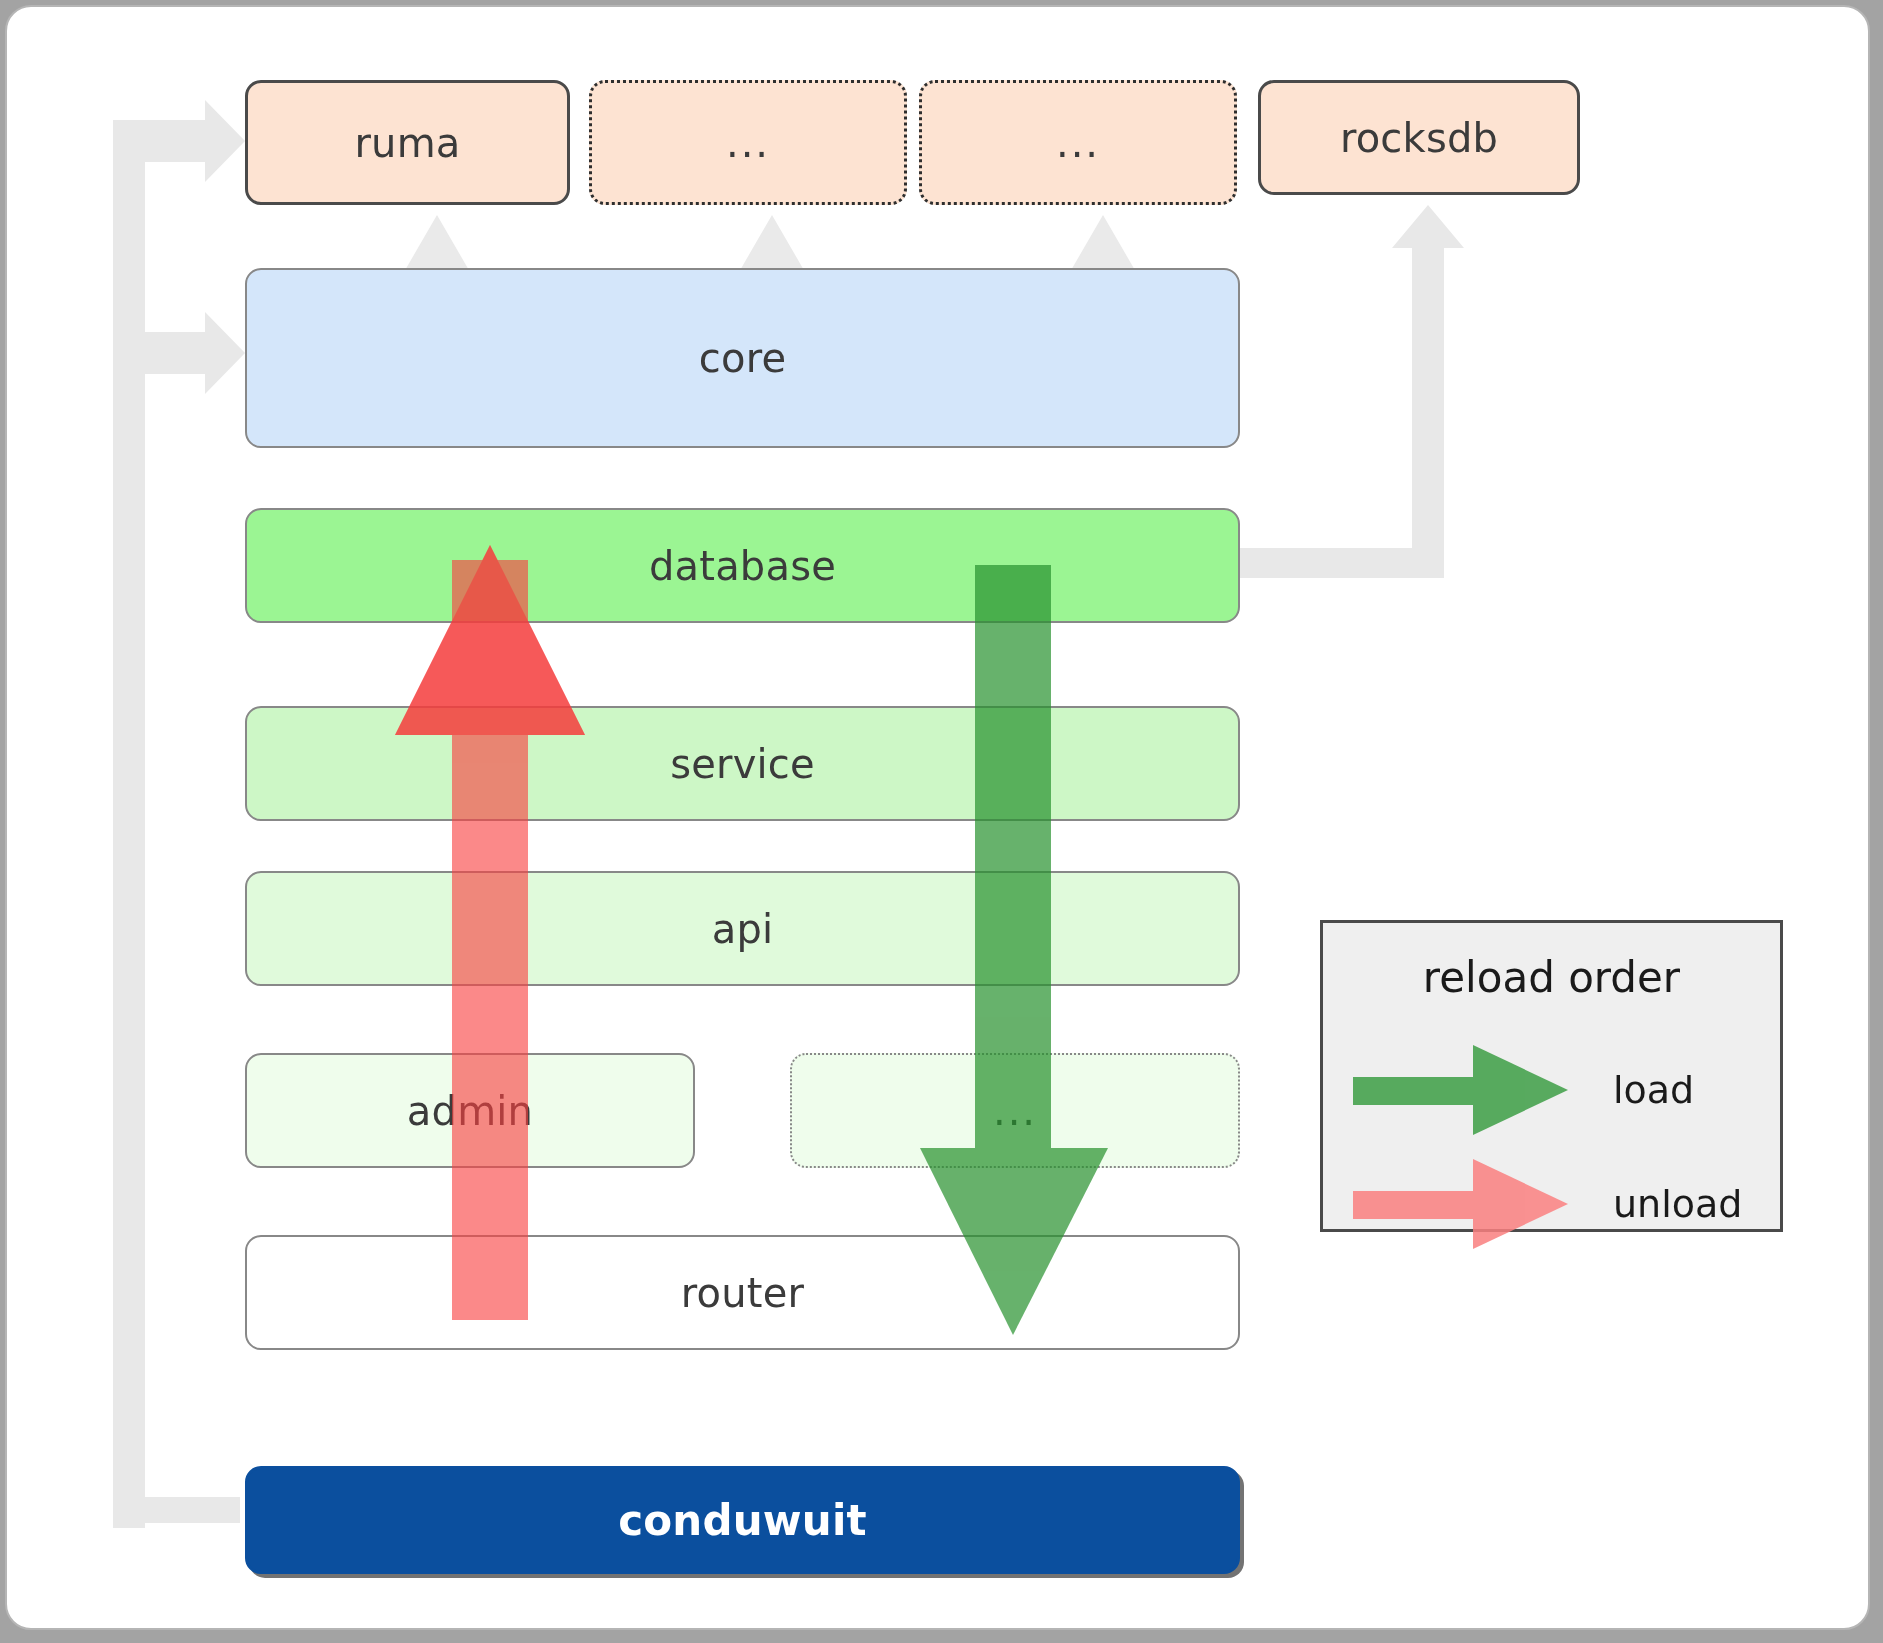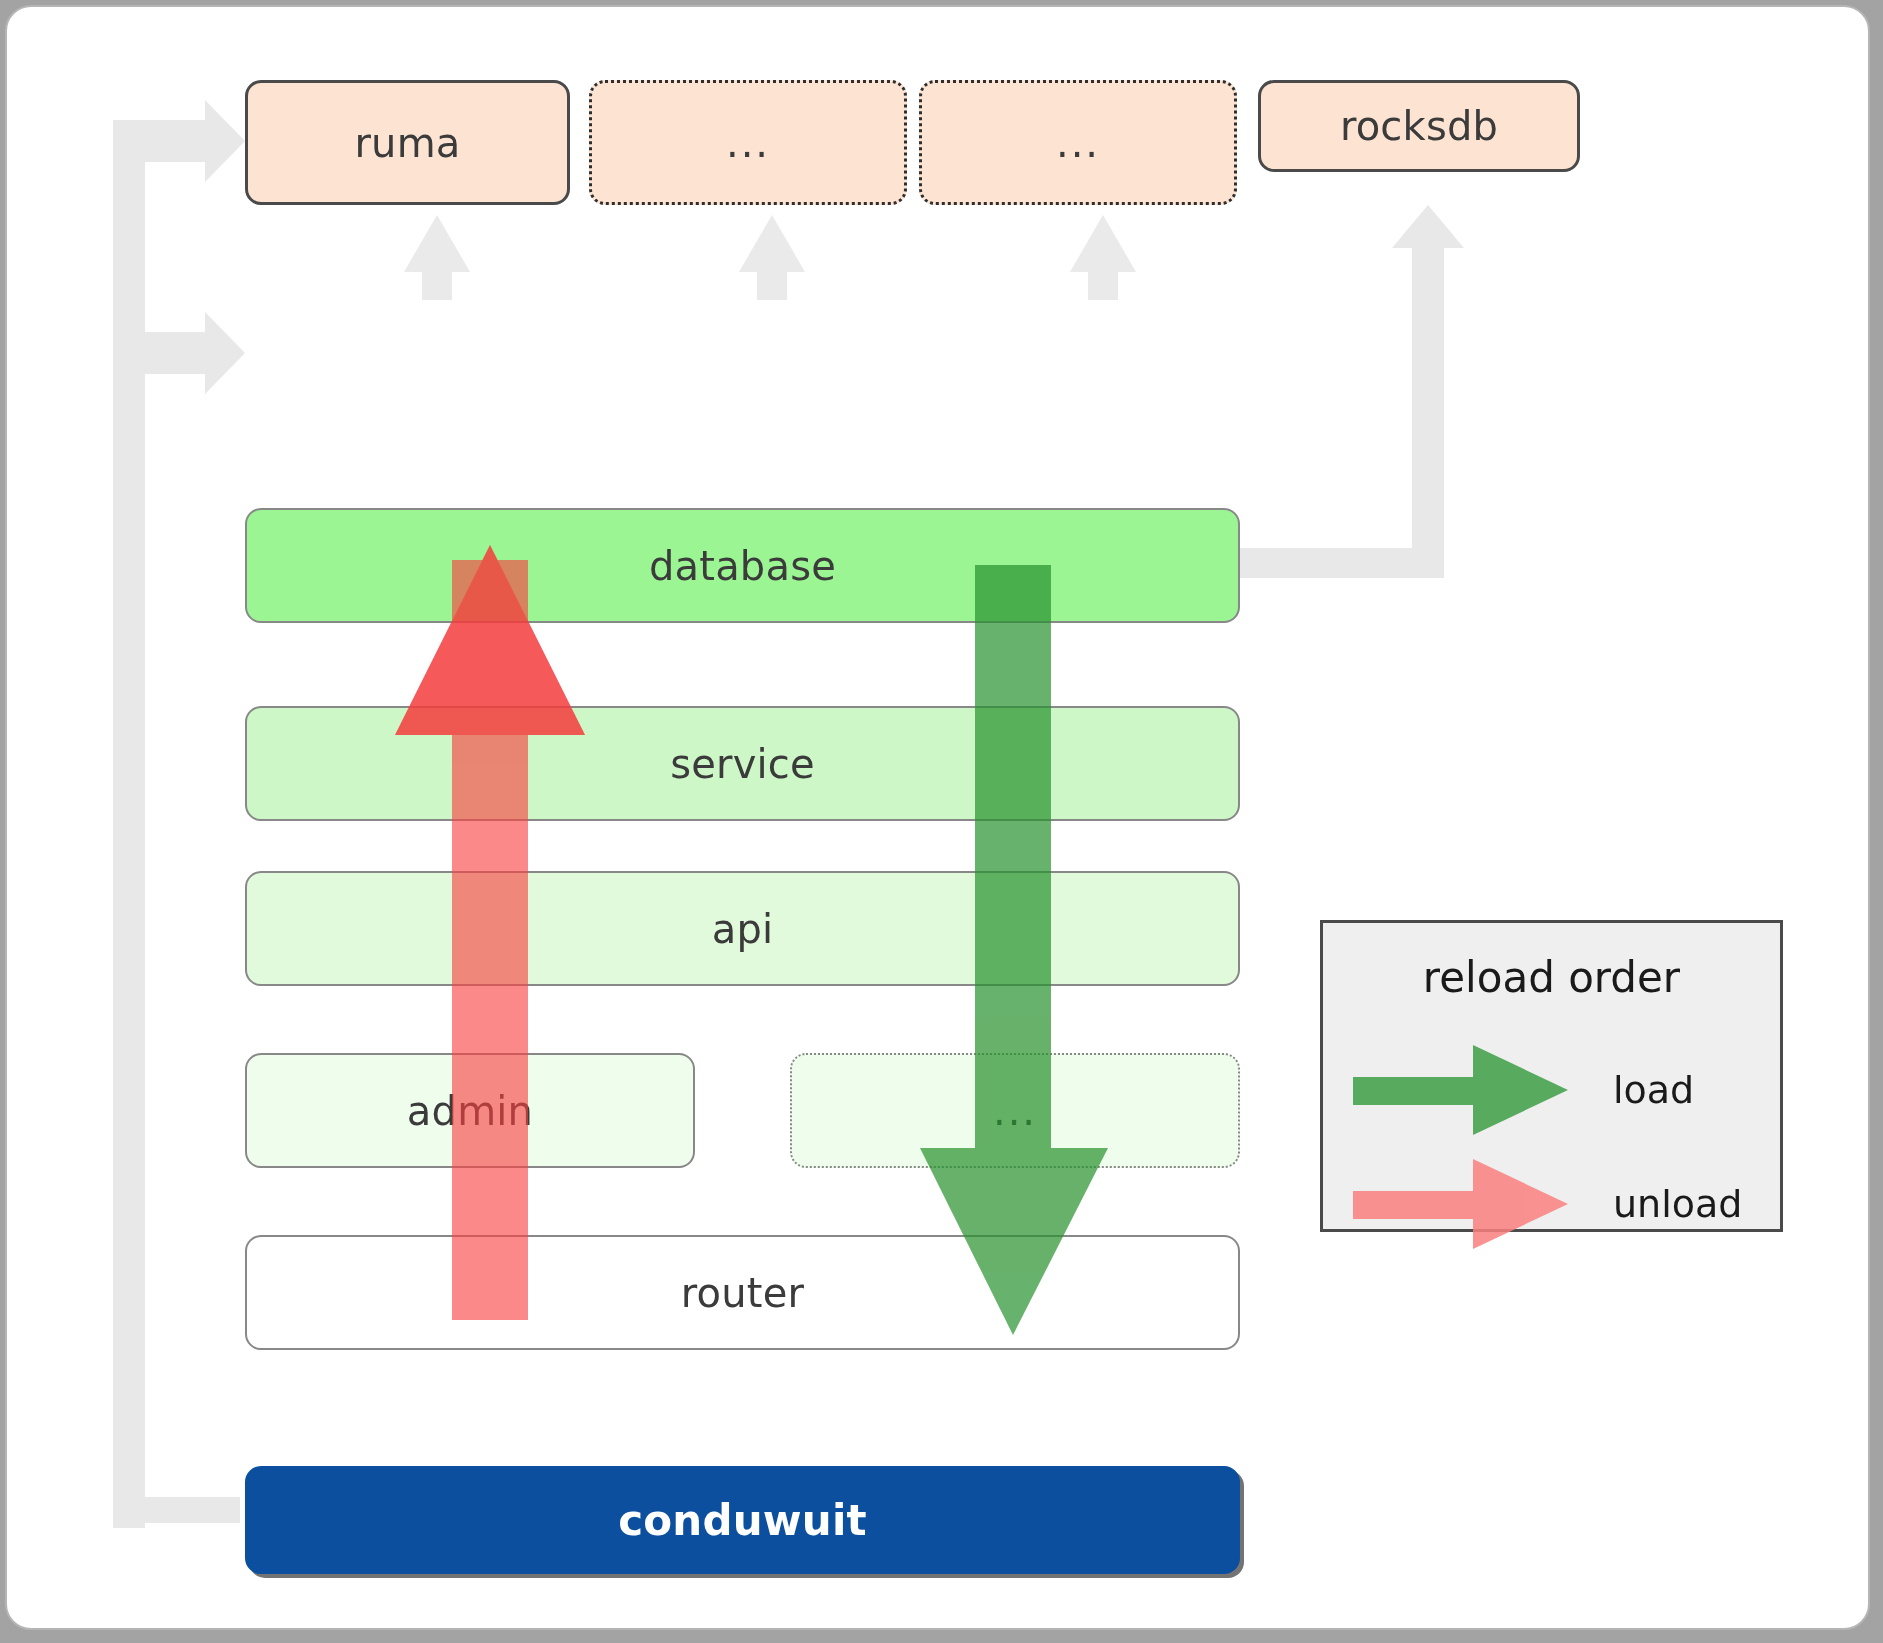--- a/index.html
+++ b/index.html
@@ -172,24 +172,27 @@
   </div>
 
   <div class="box dep dotted z-box" style="left:589px; top:80px; width:318px; height:125px;">
     <span class="dots">...</span>
   </div>
 
   <div class="box dep dotted z-box" style="left:919px; top:80px; width:318px; height:125px;">
     <span class="dots">...</span>
   </div>
 
-  <div class="box dep z-box" style="left:1258px; top:80px; width:322px; height:92px;">
+  <div class="box dep z-box" style="left:1258px; top:80px; width:322px; height:115px;">
     <span>rocksdb</span>
   </div>
 
+  <div class="box layer layer-core z-box" style="left:245px; top:268px; width:995px; height:180px;">
+    <span>core</span>
+  </div>
 
   <div class="box layer layer-database z-box" style="left:245px; top:508px; width:995px; height:115px;">
     <span>database</span>
   </div>
 
   <div class="box layer layer-service z-box" style="left:245px; top:690px; width:995px; height:115px;margin-top:16px;">
     <span>service</span>
   </div>
 
   <div class="box layer layer-api z-box" style="left:245px; top:871px; width:995px; height:115px;">

